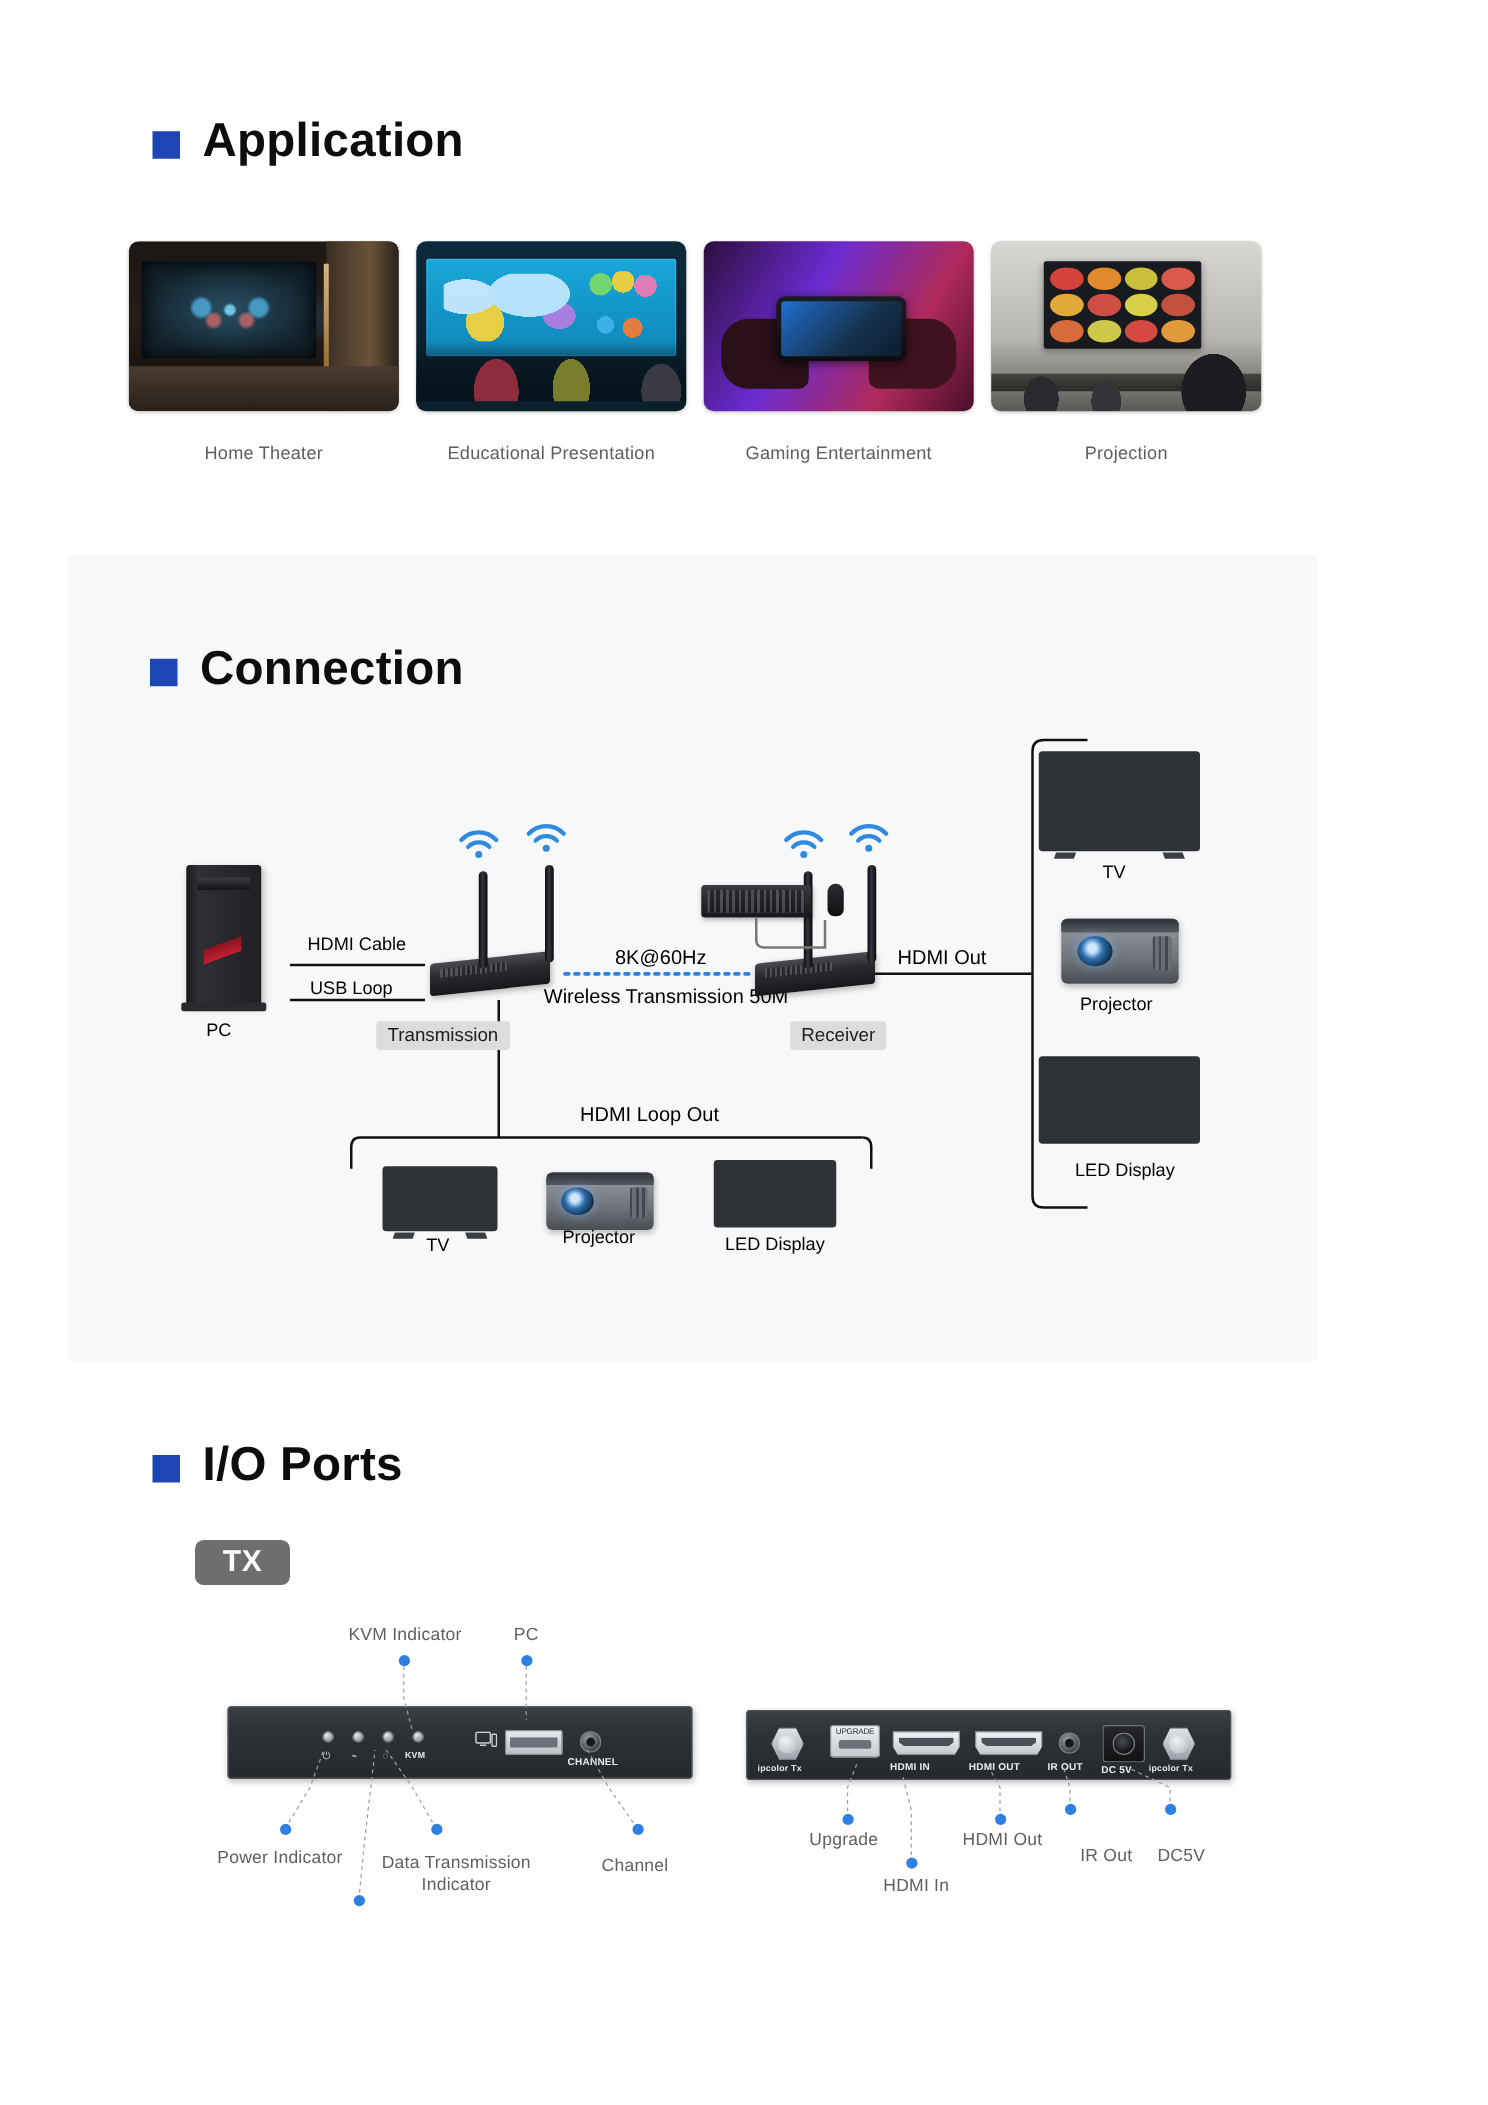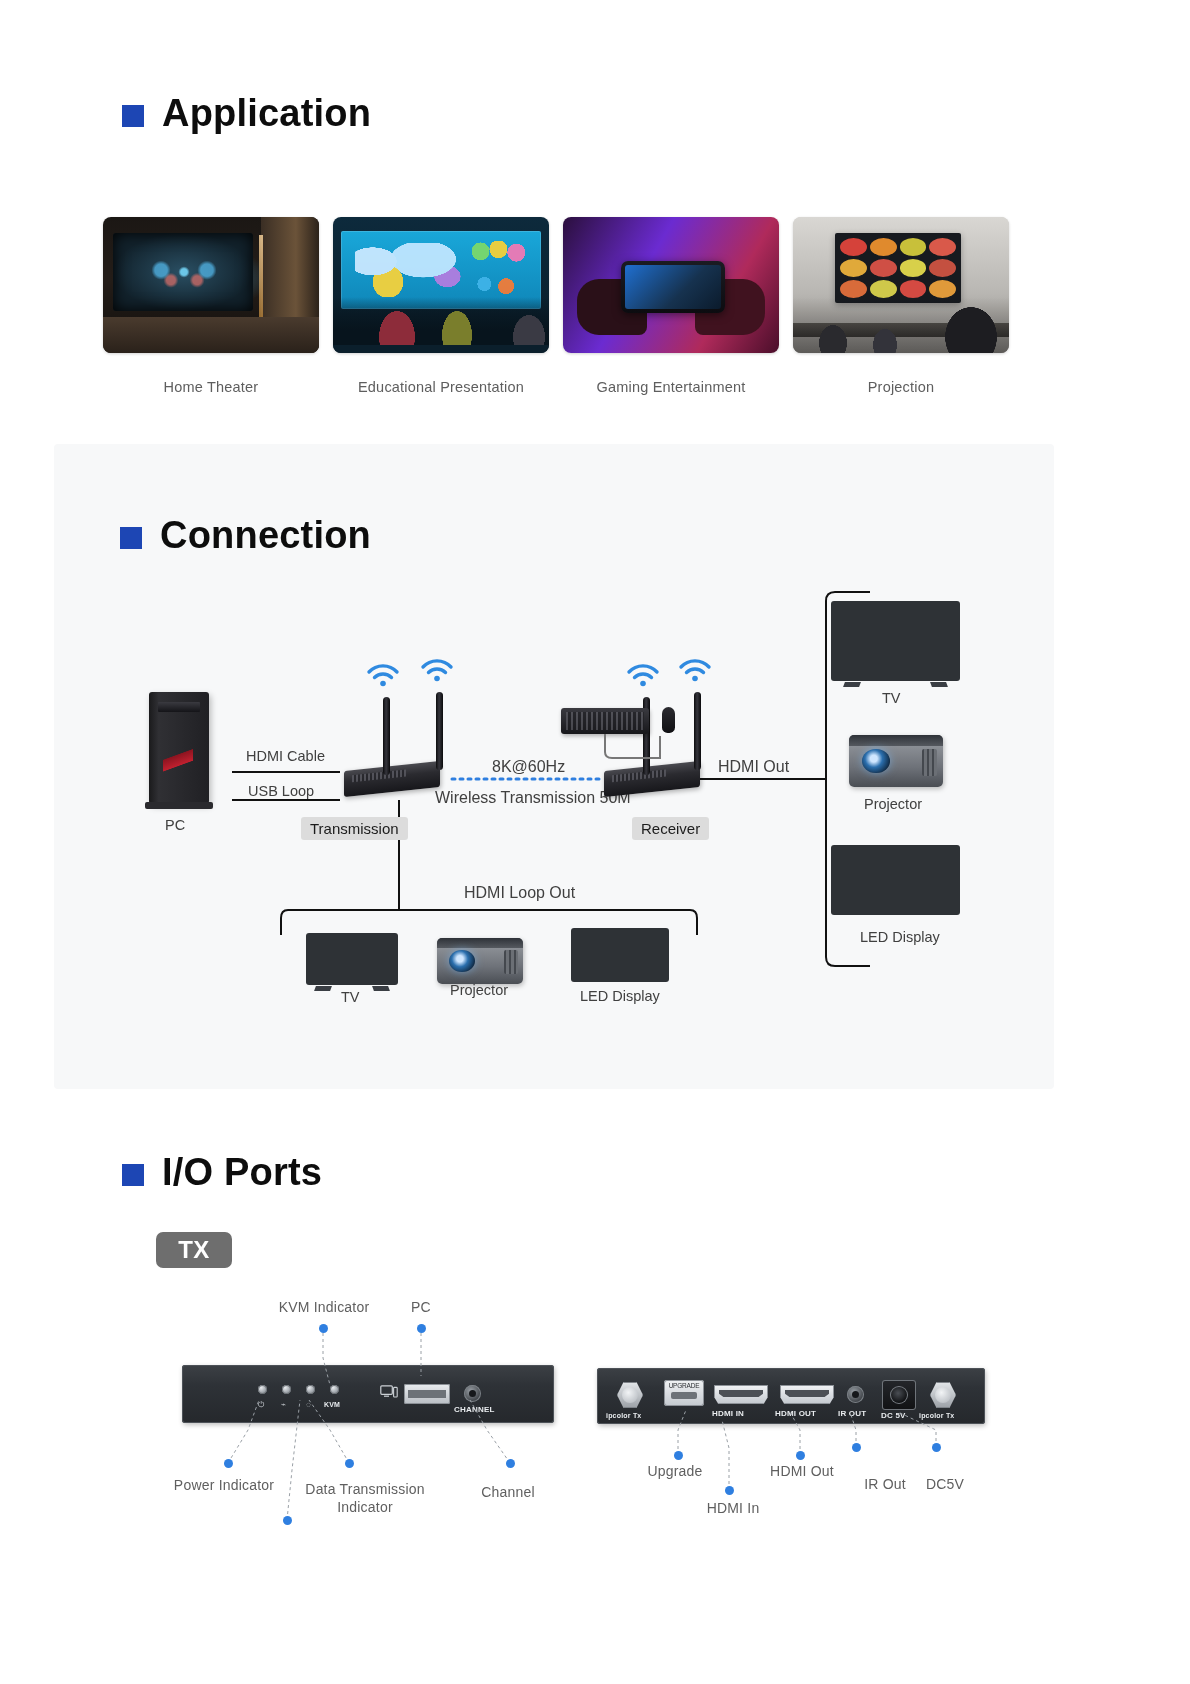--- a/index.html
+++ b/index.html
@@ -19,21 +19,21 @@
     position: relative; top: 2px;
   }
   .sec-title {
     font-size: 38px; font-weight: 700; letter-spacing: .2px; color: #0d0d0d;
   }
 
   
   #application { position: absolute; left: 0; top: 0; width: 1190px; }
   #application .sec-head { margin: 92px 0 0 122px; }
   .app-grid {
-    margin: 82px 0 0 103px; width: 717px;
+    margin: 58px 0 0 103px; width: 717px;
     display: grid; grid-template-columns: repeat(4, 216px); gap: 14px;
   }
   .app-card { width: 216px; }
   .app-thumb {
     width: 216px; height: 136px; border-radius: 8px; overflow: hidden;
     position: relative; background: #15161a;
     box-shadow: 0 1px 3px rgba(0,0,0,.18);
   }
   .app-cap {
     margin-top: 26px; text-align: center; font-size: 14.5px; color: #5e5e5e;
@@ -123,21 +123,21 @@
   
   #connection {
     position: absolute; left: 54px; top: 444px; width: 1000px; height: 645px;
     background: #f7f8f9; border-radius: 4px;
   }
   #connection .sec-head { margin: 70px 0 0 66px; }
   .diagram { position: absolute; left: 0; top: 0; width: 1000px; height: 645px; }
   .diagram svg { position: absolute; left: 0; top: 0; }
 
   .dlabel {
-    position: absolute; font-size: 14.5px; color: #404040; white-space: nowrap;
+    position: absolute; font-size: 14.5px; color: #000000; white-space: nowrap;
   }
   .dlabel.big { font-size: 16px; }
   .chip {
     position: absolute; background: #dcdcdc; color: #1c1c1c; font-size: 15px;
     padding: 3px 9px; border-radius: 3px; white-space: nowrap;
   }
 
   
   .pc-tower { position:absolute; left:149px; top:692px; width:60px; height:112px;
       background: linear-gradient(90deg,#1a1a1c 0%,#303034 16%,#202024 100%);

